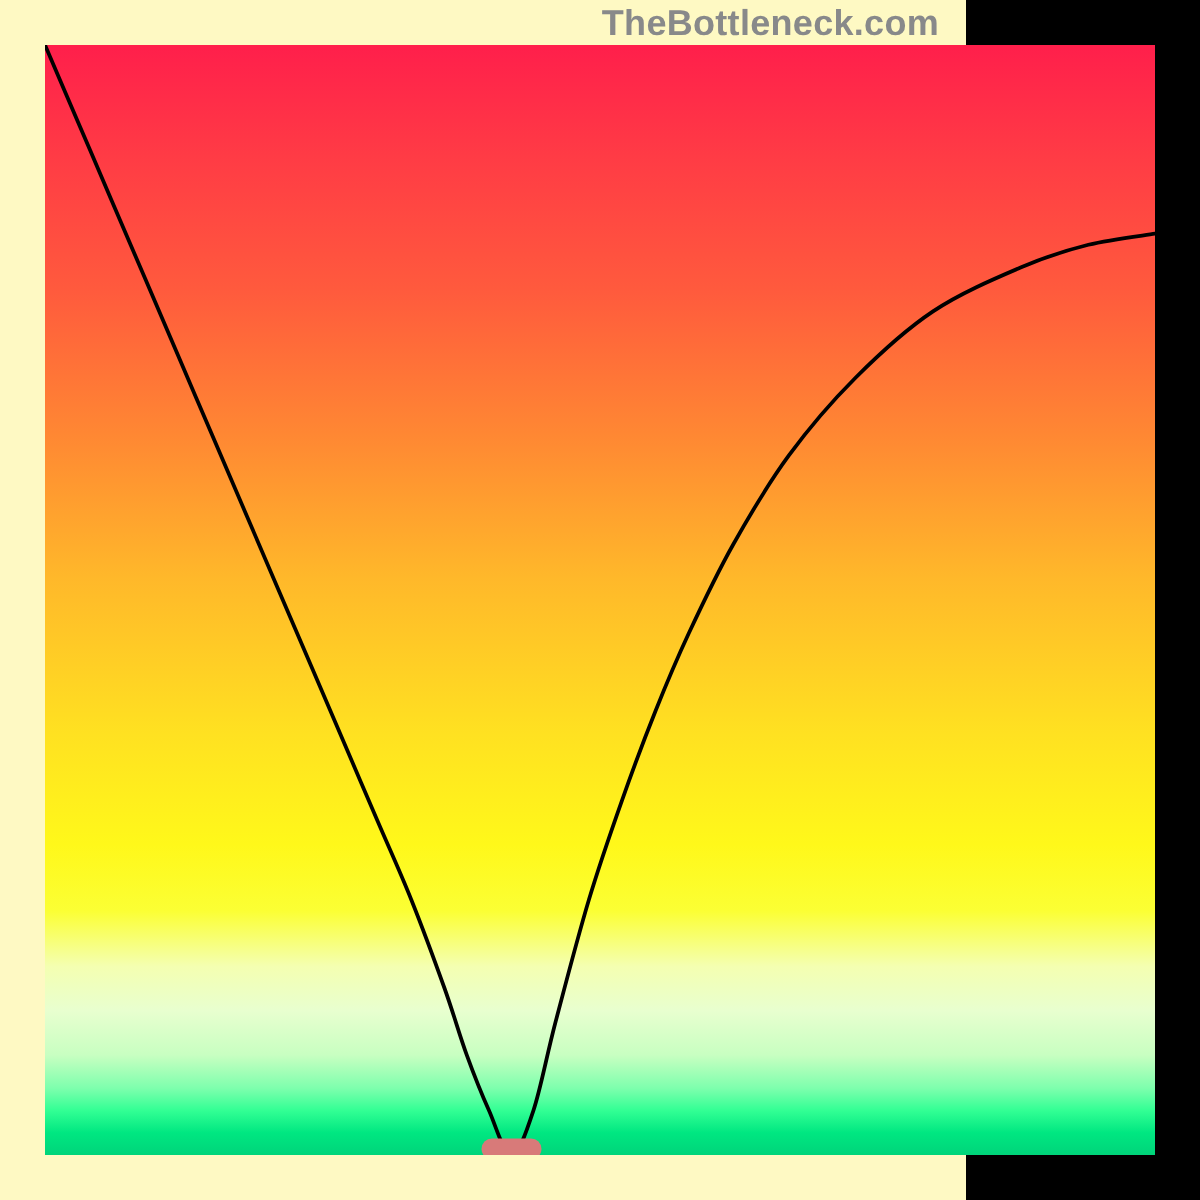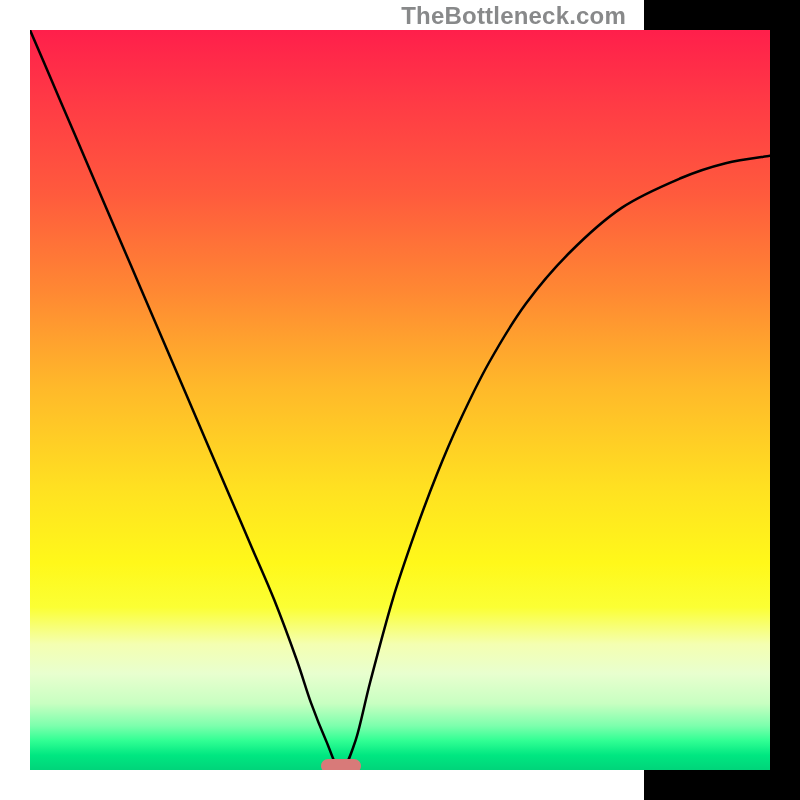--- a/index.html
+++ b/index.html
@@ -7,21 +7,21 @@
     padding: 0;
     width: 800px;
     height: 800px;
     background: #000;
     overflow: hidden;
   }
   .frame {
     position: relative;
     width: 644px;
     height: 800px;
-    background: #ffffff;
+    background: #fef9c3;
   }
   .watermark {
     position: absolute;
     top: 2px;
     right: 18px;
     font-family: Arial, Helvetica, sans-serif;
     font-size: 24px;
     font-weight: 600;
     color: #88898a;
     letter-spacing: 0.2px;

